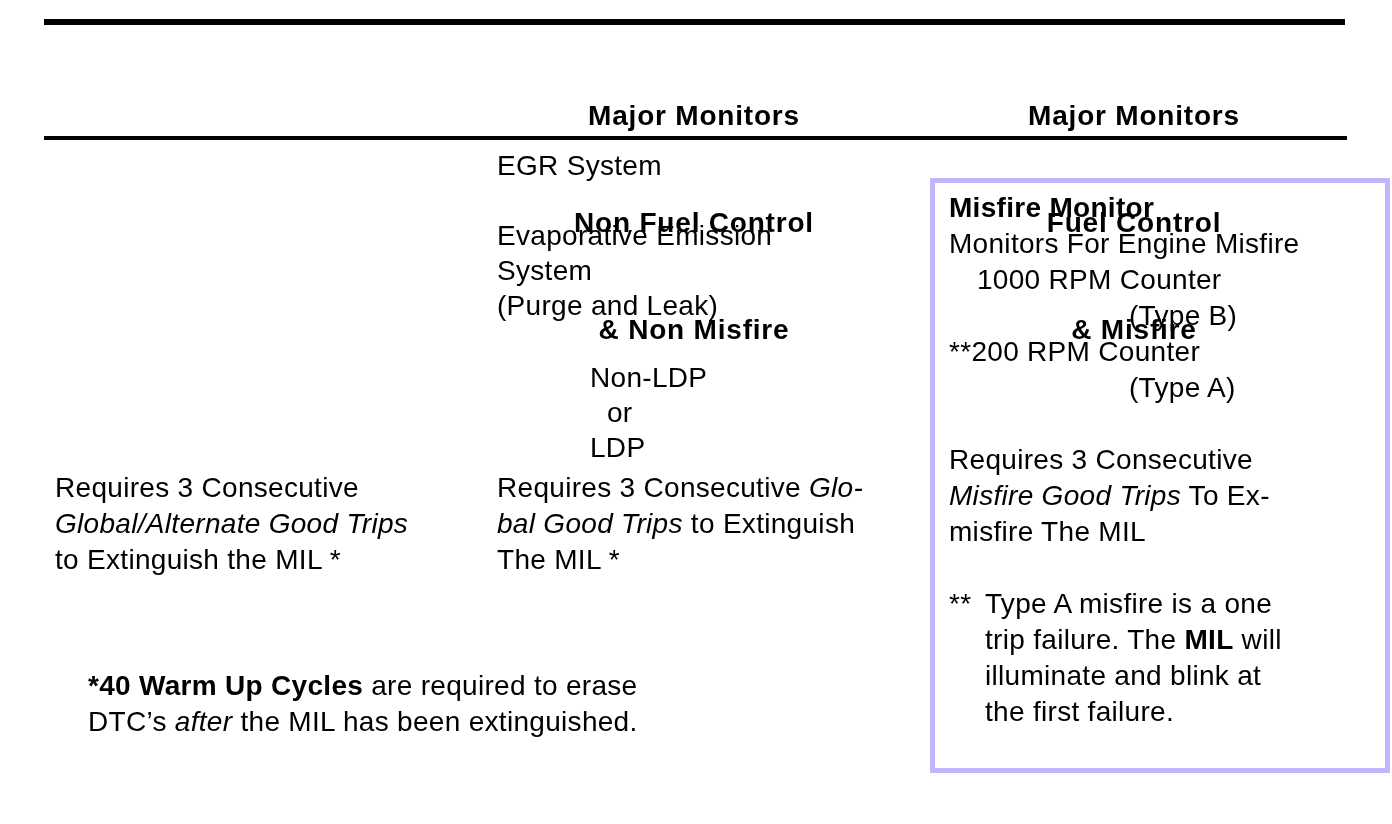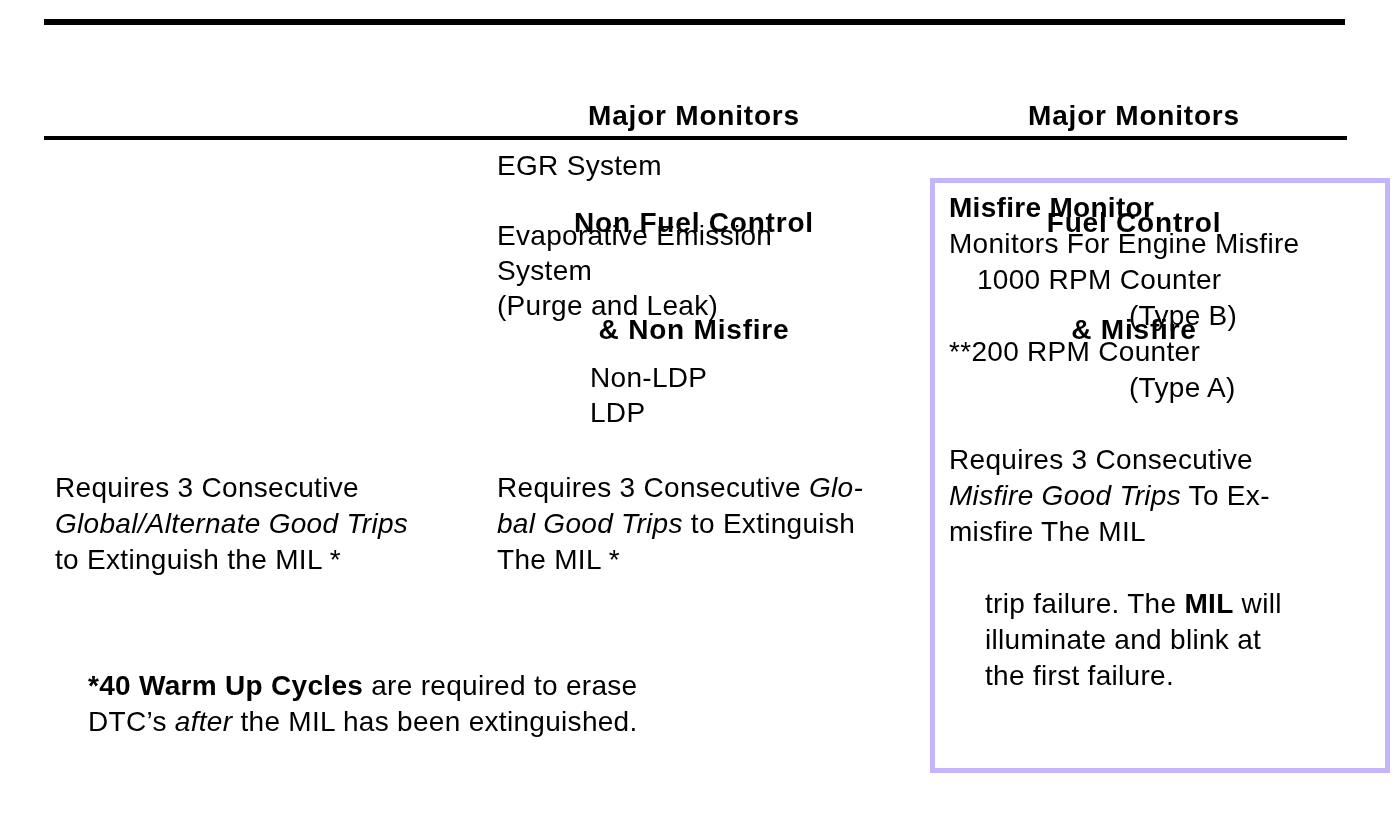--- a/index.html
+++ b/index.html
@@ -70,20 +70,21 @@
     <div class="line">&amp; Misfire</div>
   </div>
 
   <div class="block mid-systems">
     <div class="line">EGR System</div>
     <div class="blank"></div>
     <div class="line">Evaporative Emission</div>
     <div class="line">System</div>
     <div class="line">(Purge and Leak)</div>
     <div class="line ind-opt1">Non-LDP</div>
+    <div class="line ind-or">or</div>
     <div class="line ind-opt2">LDP</div>
   </div>
 
   <div class="block lh36 left-requires">
     <div class="line">Requires 3 Consecutive</div>
     <div class="line"><i>Global/Alternate Good Trips</i></div>
     <div class="line">to Extinguish the MIL *</div>
   </div>
 
   <div class="block lh36 mid-requires">
@@ -102,18 +103,19 @@
     <div class="line">Monitors For Engine Misfire</div>
     <div class="line ind-counter">1000 RPM Counter</div>
     <div class="line ind-type">(Type B)</div>
     <div class="line">**200 RPM Counter</div>
     <div class="line ind-type">(Type A)</div>
     <div class="blank"></div>
     <div class="line">Requires 3 Consecutive</div>
     <div class="line"><i>Misfire Good Trips</i><span> To Ex-</span></div>
     <div class="line">misfire The MIL</div>
     <div class="blank"></div>
+    <div class="line"><span class="note-marker">**</span><span>Type A misfire is a one</span></div>
     <div class="line ind-note"><span>trip failure. The </span><b>MIL</b><span> will</span></div>
     <div class="line ind-note">illuminate and blink at</div>
     <div class="line ind-note">the first failure.</div>
   </div>
 
 </div>
 
 </body></html>

